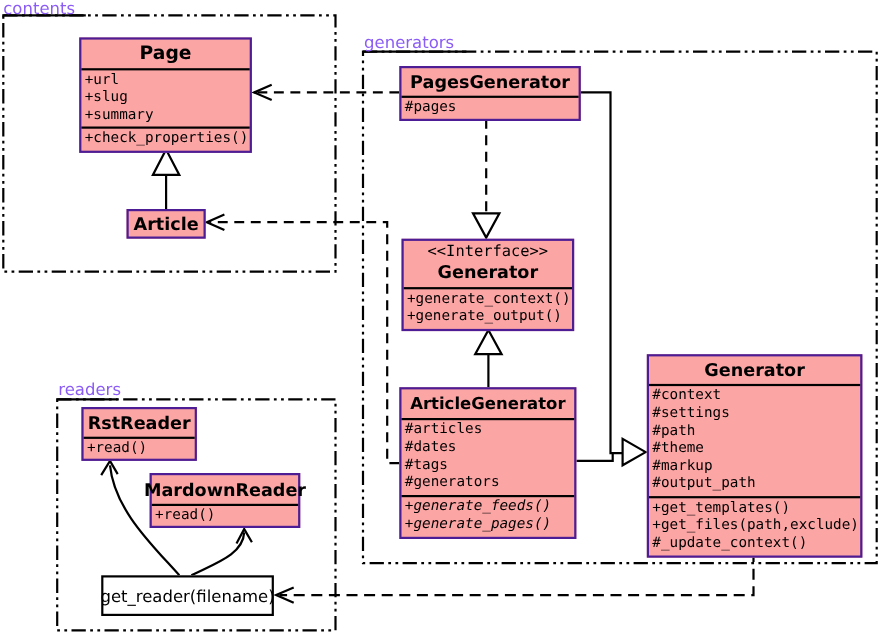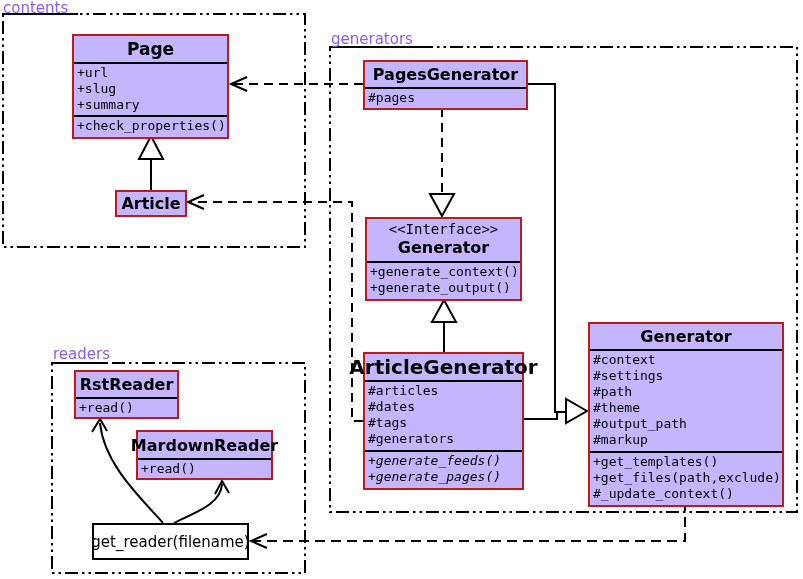--- a/index.html
+++ b/index.html
@@ -1,20 +1,20 @@
 <!DOCTYPE html>
 <html><head>
 <meta charset="utf-8">
 <style>
   html,body{margin:0;padding:0;background:#ffffff;}
   #canvas{position:relative;width:803px;height:579px;background:#ffffff;overflow:hidden;
           font-family:"DejaVu Sans",sans-serif;color:#000;}
   #wires{position:absolute;left:0;top:0;width:803px;height:579px;}
   .pkg-label{position:absolute;font-size:15px;line-height:16px;color:#8b5cf6;}
-  .uml-class{position:absolute;background:#c4b5fd;border:2px solid #b91c1c;box-sizing:border-box;}
+  .uml-class{position:absolute;background:#fca5a5;border:2px solid #4c1d95;box-sizing:border-box;}
   .uml-title{font-weight:bold;text-align:center;font-size:16px;display:flex;align-items:center;justify-content:center;}
   .uml-sec{border-top:2px solid #000;padding:1px 0;}
   .uml-member{font-family:"DejaVu Sans Mono",monospace;font-size:13px;line-height:16px;
               padding:0 3px;white-space:nowrap;overflow:hidden;}
   .stereotype{font-family:"DejaVu Sans Mono",monospace;font-size:14px;line-height:15px;text-align:center;font-weight:normal;}
   .plain-node{position:absolute;background:#ffffff;border:2px solid #000;box-sizing:border-box;
               display:flex;align-items:center;justify-content:center;font-size:15px;}
 </style>
 </head>
 <body>
@@ -103,42 +103,42 @@
       <div class="stereotype">&lt;&lt;Interface&gt;&gt;</div>
       <div class="uml-title" style="height:21px;">Generator</div>
     </div>
     <div class="uml-sec" style="height:34px;">
       <div class="uml-member">+generate_context()</div>
       <div class="uml-member">+generate_output()</div>
     </div>
   </div>
 
   <div class="uml-class" style="left:363px;top:352px;width:161px;">
-    <div class="uml-title" style="height:26px;font-size:20px;">ArticleGenerator</div>
+    <div class="uml-title" style="height:26px;font-size:15px;">ArticleGenerator</div>
     <div class="uml-sec" style="height:66px;">
       <div class="uml-member">#articles</div>
       <div class="uml-member">#dates</div>
       <div class="uml-member">#tags</div>
       <div class="uml-member">#generators</div>
     </div>
     <div class="uml-sec" style="height:34px;font-style:italic;">
       <div class="uml-member">+generate_feeds()</div>
       <div class="uml-member">+generate_pages()</div>
     </div>
   </div>
 
   <div class="uml-class" style="left:588px;top:322px;width:196px;">
     <div class="uml-title" style="height:25px;">Generator</div>
     <div class="uml-sec" style="height:98px;">
       <div class="uml-member">#context</div>
       <div class="uml-member">#settings</div>
       <div class="uml-member">#path</div>
       <div class="uml-member">#theme</div>
+      <div class="uml-member">#markup</div>
       <div class="uml-member">#output_path</div>
-      <div class="uml-member">#markup</div>
     </div>
     <div class="uml-sec" style="height:50px;">
       <div class="uml-member">+get_templates()</div>
       <div class="uml-member">+get_files(path,exclude)</div>
       <div class="uml-member">#_update_context()</div>
     </div>
   </div>
 
   <div class="uml-class" style="left:74px;top:370px;width:105px;">
     <div class="uml-title" style="height:25px;">RstReader</div>

